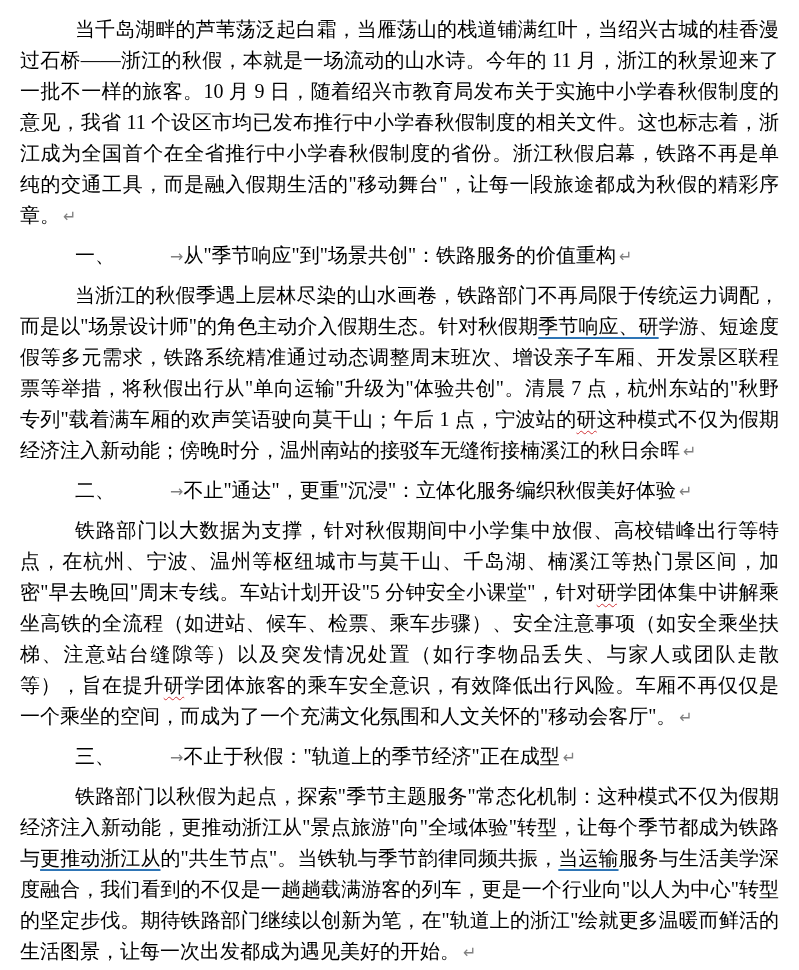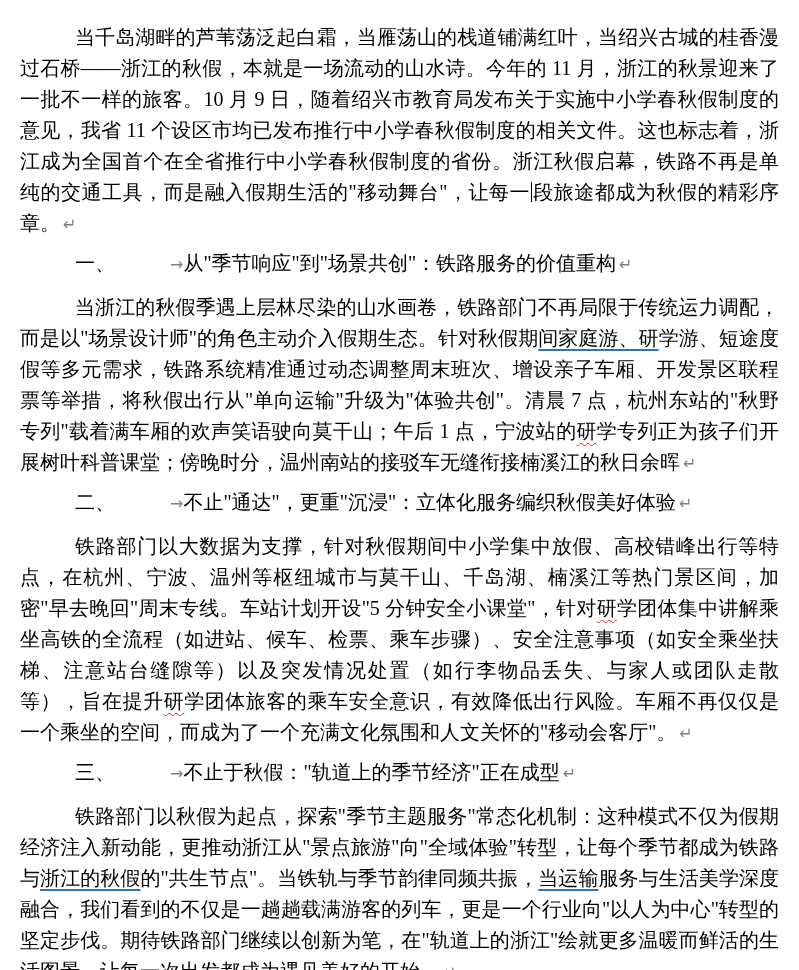--- a/index.html
+++ b/index.html
@@ -18,21 +18,21 @@
   .doc{
     box-sizing:border-box;
     width:799px;min-height:970px;
     padding:10px 20px 10px 20px;
     color:var(--text-black);
     font-size:20px;
     line-height:31px;
     text-align:justify;
   }
   .doc p{
-    margin:12px 0 4px 0;
+    margin:4px 0 4px 0;
     text-indent:55px;
   }
   .doc p.heading{
     margin:8px 0 8px 0;
     text-align:left;
   }
   .run-grammar{
     text-decoration:underline solid var(--grammar-blue);
     text-decoration-thickness:2px;
     text-underline-offset:4px;
@@ -62,18 +62,18 @@
     vertical-align:-3px;
     margin:0 0.5px;
   }
 </style>
 </head>
 <body>
 
 <div class="doc" id="doc">
     <p class="body"><span>当千岛湖畔的芦苇荡泛起白霜，当雁荡山的栈道铺满红叶，当绍兴古城的桂香漫过石桥——浙江的秋假，本就是一场流动的山水诗。今年的 11 月，浙江的秋景迎来了一批不一样的旅客。10 月 9 日，随着绍兴市教育局发布关于实施中小学春秋假制度的意见，我省 11 个设区市均已发布推行中小学春秋假制度的相关文件。这也标志着，浙江成为全国首个在全省推行中小学春秋假制度的省份。浙江秋假启幕，铁路不再是单纯的交通工具，而是融入假期生活的"移动舞台"，让每一</span><span class="caret"></span><span>段旅途都成为秋假的精彩序章。</span><span class="mark pilcrow">↵</span></p>
     <p class="heading"><span>一、</span><span class="mark tab">→</span><span>从"季节响应"到"场景共创"：铁路服务的价值重构</span><span class="mark pilcrow">↵</span></p>
-    <p class="body"><span>当浙江的秋假季遇上层林尽染的山水画卷，铁路部门不再局限于传统运力调配，而是以"场景设计师"的角色主动介入假期生态。针对秋假期</span><span class="run-grammar">间家庭游、研</span><span>学游、短途度假等多元需求，铁路系统精准通过动态调整周末班次、增设亲子车厢、开发景区联程票等举措，将秋假出行从"单向运输"升级为"体验共创"。清晨 7 点，杭州东站的"秋野专列"载着满车厢的欢声笑语驶向莫干山；午后 1 点，宁波站的</span><span class="run-spell">研</span><span>学专列正为孩子们开展树叶科普课堂；傍晚时分，温州南站的接驳车无缝衔接楠溪江的秋日余晖</span><span class="mark pilcrow">↵</span></p>
+    <p class="body"><span>当浙江的秋假季遇上层林尽染的山水画卷，铁路部门不再局限于传统运力调配，而是以"场景设计师"的角色主动介入假期生态。针对秋假期</span><span class="run-grammar">季节响应、研</span><span>学游、短途度假等多元需求，铁路系统精准通过动态调整周末班次、增设亲子车厢、开发景区联程票等举措，将秋假出行从"单向运输"升级为"体验共创"。清晨 7 点，杭州东站的"秋野专列"载着满车厢的欢声笑语驶向莫干山；午后 1 点，宁波站的</span><span class="run-spell">研</span><span>这种模式不仅为假期经济注入新动能；傍晚时分，温州南站的接驳车无缝衔接楠溪江的秋日余晖</span><span class="mark pilcrow">↵</span></p>
     <p class="heading"><span>二、</span><span class="mark tab">→</span><span>不止"通达"，更重"沉浸"：立体化服务编织秋假美好体验</span><span class="mark pilcrow">↵</span></p>
     <p class="body"><span>铁路部门以大数据为支撑，针对秋假期间中小学集中放假、高校错峰出行等特点，在杭州、宁波、温州等枢纽城市与莫干山、千岛湖、楠溪江等热门景区间，加密"早去晚回"周末专线。车站计划开设"5 分钟安全小课堂"，针对</span><span class="run-spell">研</span><span>学团体集中讲解乘坐高铁的全流程（如进站、候车、检票、乘车步骤）、安全注意事项（如安全乘坐扶梯、注意站台缝隙等）以及突发情况处置（如行李物品丢失、与家人或团队走散等），旨在提升</span><span class="run-spell">研</span><span>学团体旅客的乘车安全意识，有效降低出行风险。车厢不再仅仅是一个乘坐的空间，而成为了一个充满文化氛围和人文关怀的"移动会客厅"。</span><span class="mark pilcrow">↵</span></p>
     <p class="heading"><span>三、</span><span class="mark tab">→</span><span>不止于秋假："轨道上的季节经济"正在成型</span><span class="mark pilcrow">↵</span></p>
-    <p class="body"><span>铁路部门以秋假为起点，探索"季节主题服务"常态化机制：这种模式不仅为假期经济注入新动能，更推动浙江从"景点旅游"向"全域体验"转型，让每个季节都成为铁路与</span><span class="run-grammar">浙江的秋假</span><span>的"共生节点"。当铁轨与季节韵律同频共振，</span><span class="run-grammar">当运输</span><span>服务与生活美学深度融合，我们看到的不仅是一趟趟载满游客的列车，更是一个行业向"以人为中心"转型的坚定步伐。期待铁路部门继续以创新为笔，在"轨道上的浙江"绘就更多温暖而鲜活的生活图景，让每一次出发都成为遇见美好的开始。</span><span class="mark pilcrow">↵</span></p>
+    <p class="body"><span>铁路部门以秋假为起点，探索"季节主题服务"常态化机制：这种模式不仅为假期经济注入新动能，更推动浙江从"景点旅游"向"全域体验"转型，让每个季节都成为铁路与</span><span class="run-grammar">更推动浙江从</span><span>的"共生节点"。当铁轨与季节韵律同频共振，</span><span class="run-grammar">当运输</span><span>服务与生活美学深度融合，我们看到的不仅是一趟趟载满游客的列车，更是一个行业向"以人为中心"转型的坚定步伐。期待铁路部门继续以创新为笔，在"轨道上的浙江"绘就更多温暖而鲜活的生活图景，让每一次出发都成为遇见美好的开始。</span><span class="mark pilcrow">↵</span></p>
   </div>
 
 </body></html>

